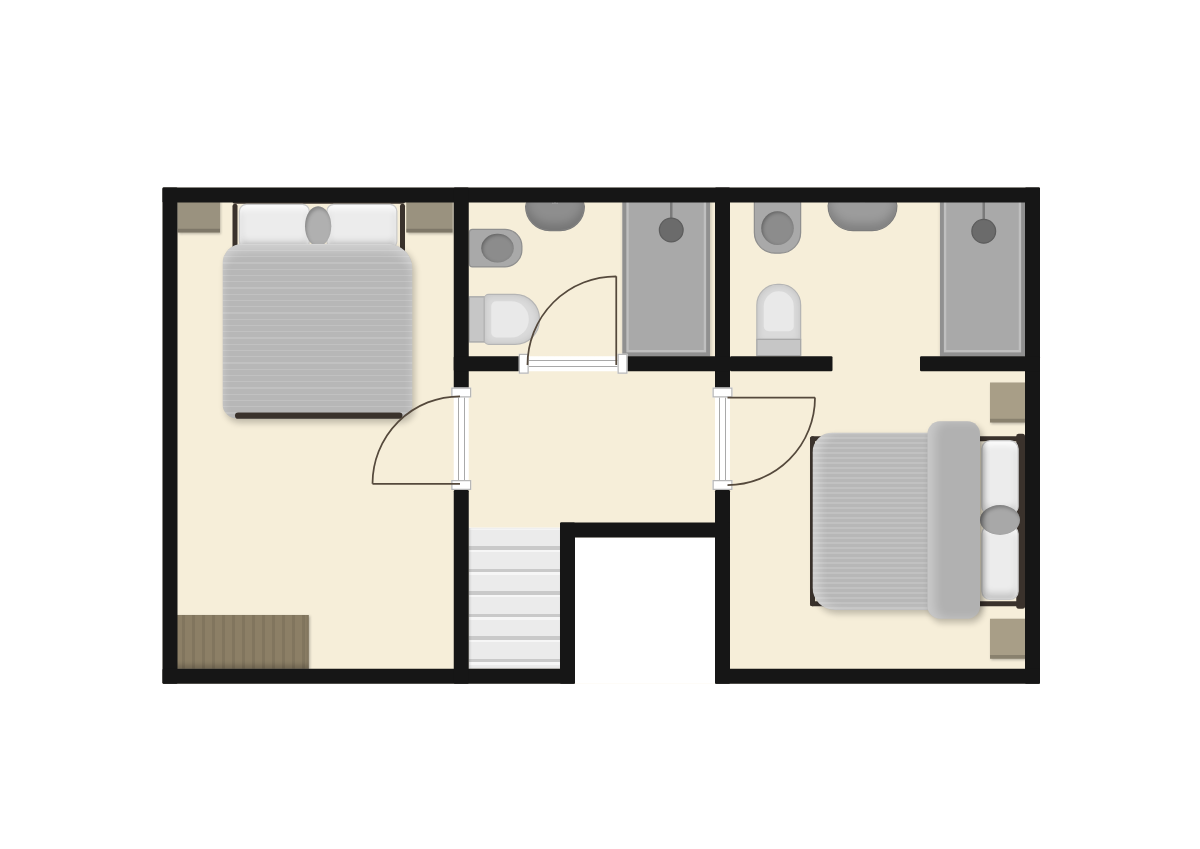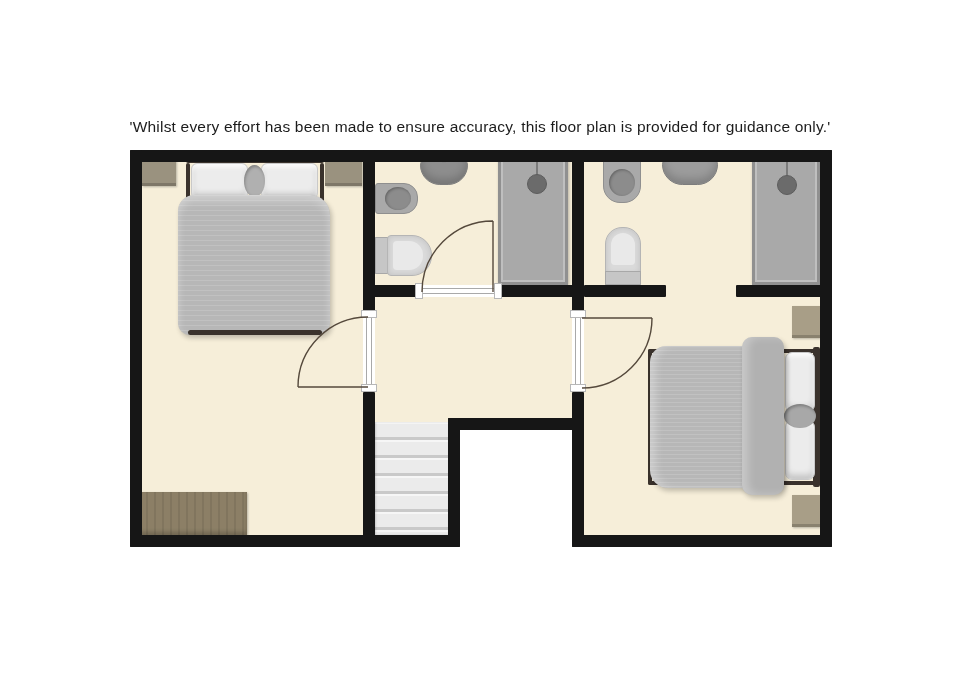--- a/index.html
+++ b/index.html
@@ -41,21 +41,20 @@
   .dresser{background:var(--dresser,#8c7f66);
     background-image:repeating-linear-gradient(90deg,rgba(0,0,0,.08) 0 2px,rgba(0,0,0,0) 2px 8px);
     box-shadow:inset 0 -3px 4px rgba(0,0,0,.2),1px 1px 2px rgba(0,0,0,.25);}
   svg.arcs{left:0;top:0;pointer-events:none;}
 </style>
 </head>
 <body>
 
 <div class="page">
 
-  <div class="disclaimer">'Whilst every effort has been made to ensure accuracy, this floor plan is provided for guidance only.'</div>
 
   <div class="plan">
 
     <div class="abs floor"></div>
 
     <div class="abs nightstand1" style="left:12px;top:8px;width:34px;height:28px;"></div>
     <div class="abs nightstand1" style="left:195px;top:8px;width:37px;height:28px;"></div>
     <div class="abs frame" style="left:56px;top:4px;width:138px;height:9px;"></div>
     <div class="abs frame" style="left:56px;top:13px;width:4px;height:170px;"></div>
     <div class="abs frame" style="left:190px;top:13px;width:4px;height:170px;"></div>

